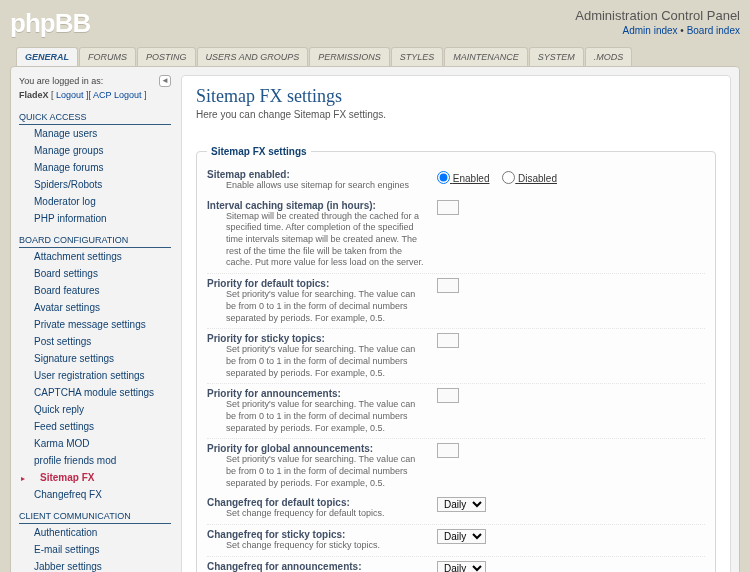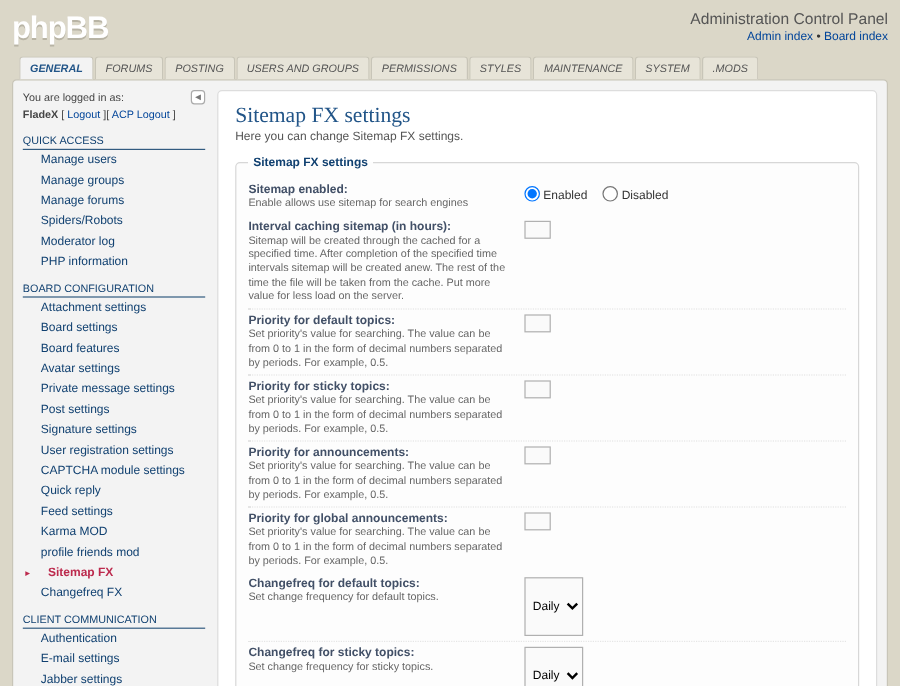--- a/index.html
+++ b/index.html
@@ -19,32 +19,32 @@
 .collapse { position: absolute; right: 0; top: 0; width: 12px; height: 12px; background: #fff; border: 1px solid #aaa; border-radius: 3px; cursor: pointer; font-size: 8px; text-align: center; line-height: 10px; color: #777; }
 .sb-info { font-size: 9px; color: #444; margin-bottom: 8px; line-height: 1.5; padding-right: 14px; }
 .sb-info a { color: #004499; text-decoration: none; }
 .sb-head { color: #104070; font-size: 9px; font-weight: normal; border-bottom: 1px solid #325B80; padding: 2px 0; margin-top: 6px; text-transform: uppercase; }
 .sb-item { padding: 3px 2px; }
 .sb-item a { color: #104070; text-decoration: none; font-size: 10px; padding-left: 13px; }
 .sb-item.active a { color: #BC2A4D; font-weight: bold; }
 .sb-item.active::before { content: "▸"; color: #BC2A4D; margin-right: 2px; font-size: 8px; }
 .main { flex: 1; background: #fff; border: 1px solid #ddd; border-radius: 4px; padding: 10px 14px; }
 h1 { font-family: "Trebuchet MS"; color: #225588; font-size: 18px; font-weight: normal; margin-bottom: 2px; }
-.subtitle { color: #555; font-size: 10px; margin-bottom: 10px; }
+.subtitle { color: #555; font-size: 10px; margin-bottom: 26px; }
 fieldset { border: 1px solid #D7D7D7; border-radius: 4px; padding: 8px 10px 10px; background: #fdfdfd; }
 legend { color: #104070; font-size: 10px; font-weight: bold; padding: 0 4px; }
 .fld { display: flex; padding: 4px 0; }
 .fld + .fld { border-top: 1px dotted #e5e5e5; justify-content: space-between; }
 .fld-l { width: 230px; padding-right: 10px; }
 .fld-l b { color: #425067; font-size: 10px; }
-.fld-l span { color: #666; font-size: 9px; display: block; line-height: 1.3; }
+.fld-l span { color: #666; font-size: 9px; display: block; line-height: 1.3; margin-left: 19px; }
 .fld-r { flex: 1; }
 .fld-r input[type=text] { width: 16px; background: #FAFAFA; border: 1px solid #B0B0B0; font-size: 10px; padding: 1px 10px; color: #333; }
-.fld-r select { background: #FAFAFA; border: 1px solid #B0B0B0; font-size: 10px; padding: 17px 2px; }
-.fld-r label { font-size: 10px; margin-right: 10px; }
+.fld-r select { background: #FAFAFA; border: 1px solid #B0B0B0; font-size: 10px; padding: 0 2px; }
+.fld-r label { font-size: 10px; margin-right: 10px; text-decoration: underline; }
 .fld-r input[type=radio] { position: relative; top: 2px; }
 </style>
 </head>
 <body>
 
 <div class="wrap">
   <div class="header">
     <div class="logo">phpBB</div>
     <div class="hdr-right">
       <div class="hdr-title">Administration Control Panel</div>

